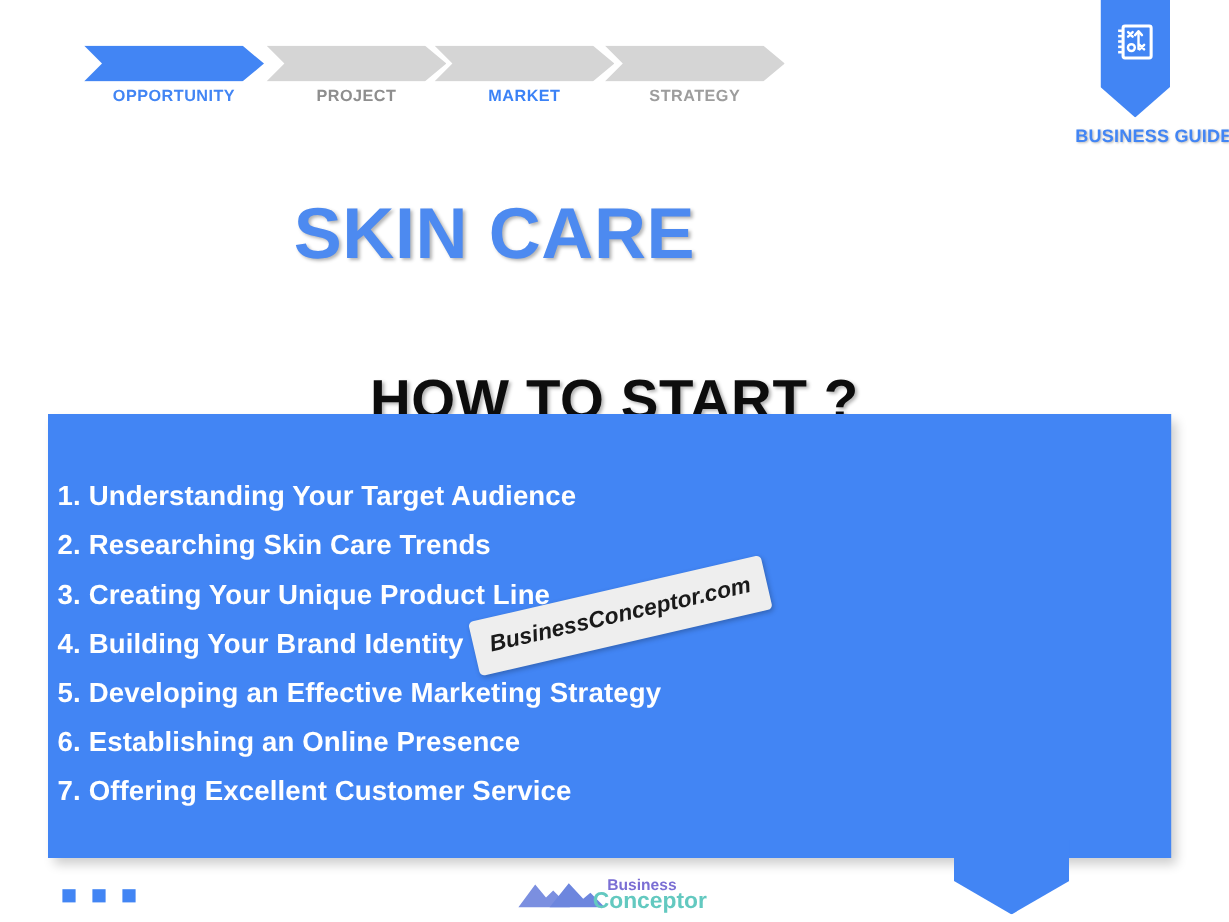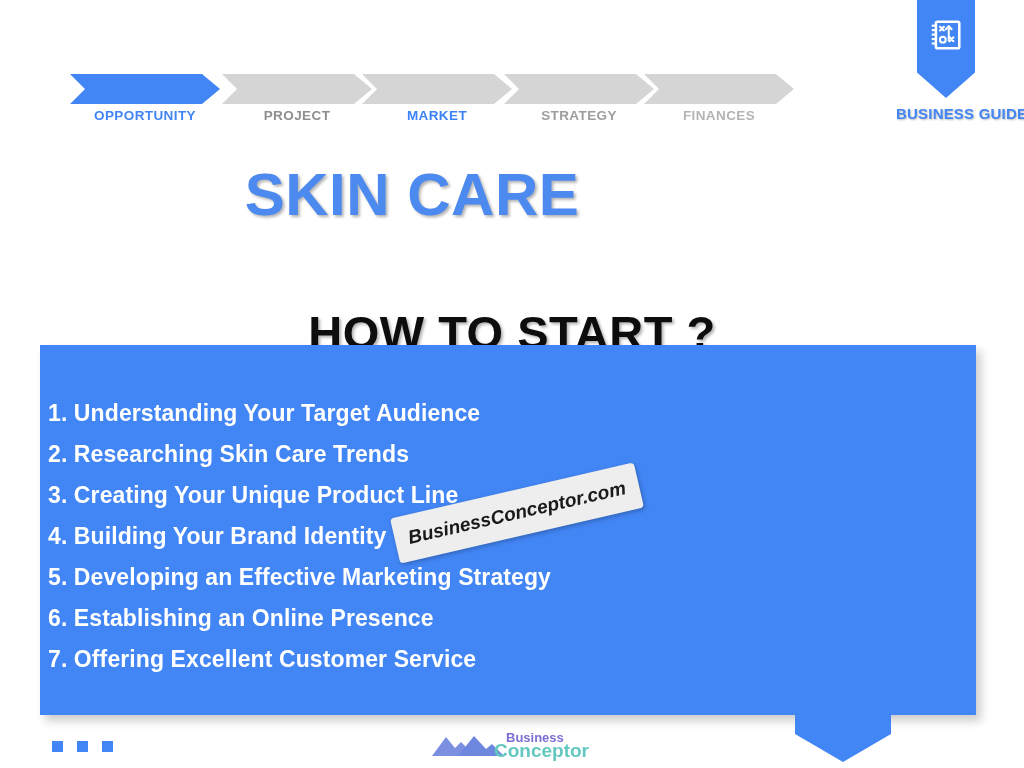--- a/index.html
+++ b/index.html
@@ -19,21 +19,20 @@
   .steps {
     position:absolute;
     left:70px; top:38px;
     width:760px; height:52px;
   }
   .step {
     position:absolute;
     top:0;
     width:150px;
     height:30px;
-    margin-top:36px;
   }
   .step-arrow {
     position:absolute;
     left:0; top:0;
     width:150px; height:30px;
     background:#d5d5d5;
     -webkit-clip-path: polygon(0 0, 88% 0, 100% 50%, 88% 100%, 0 100%, 10% 50%);
     clip-path: polygon(0 0, 88% 0, 100% 50%, 88% 100%, 0 100%, 10% 50%);
   }
   .step.active .step-arrow { background:#4285f4; }
@@ -212,24 +211,20 @@
     <div class="step s3">
       <div class="step-arrow"></div>
       <div class="step-label">MARKET</div>
     </div>
 
     <div class="step s4">
       <div class="step-arrow"></div>
       <div class="step-label">STRATEGY</div>
     </div>
 
-    <div class="step s5">
-      <div class="step-arrow"></div>
-      <div class="step-label">FINANCES</div>
-    </div>
 
   </div>
 
   <div class="brand">
     <div class="brand-banner">
       <svg class="brand-icon" viewBox="0 0 32 32">
         <rect x="6.5" y="3.5" width="22" height="25" rx="1.5" fill="none" stroke="#ffffff" stroke-width="2.4"></rect>
         <rect x="2.6" y="6.2" width="3" height="2" fill="#ffffff"></rect>
         <rect x="2.6" y="10.4" width="3" height="2" fill="#ffffff"></rect>
         <rect x="2.6" y="14.6" width="3" height="2" fill="#ffffff"></rect>

